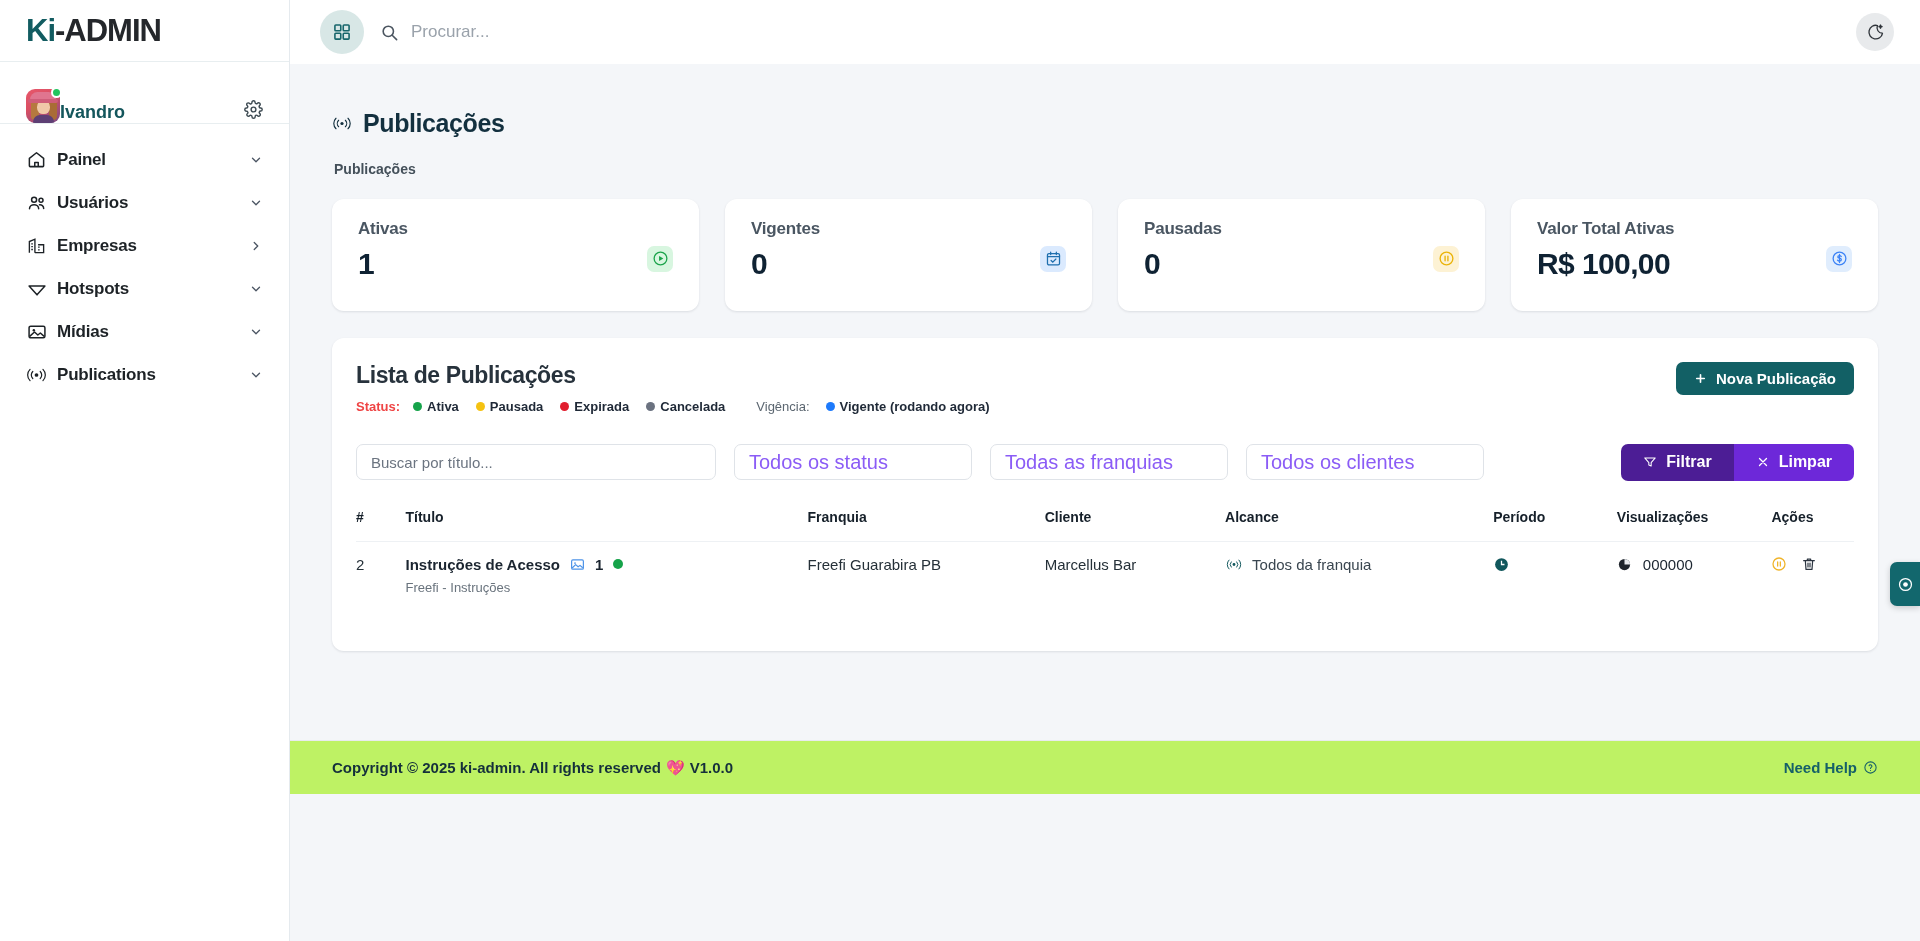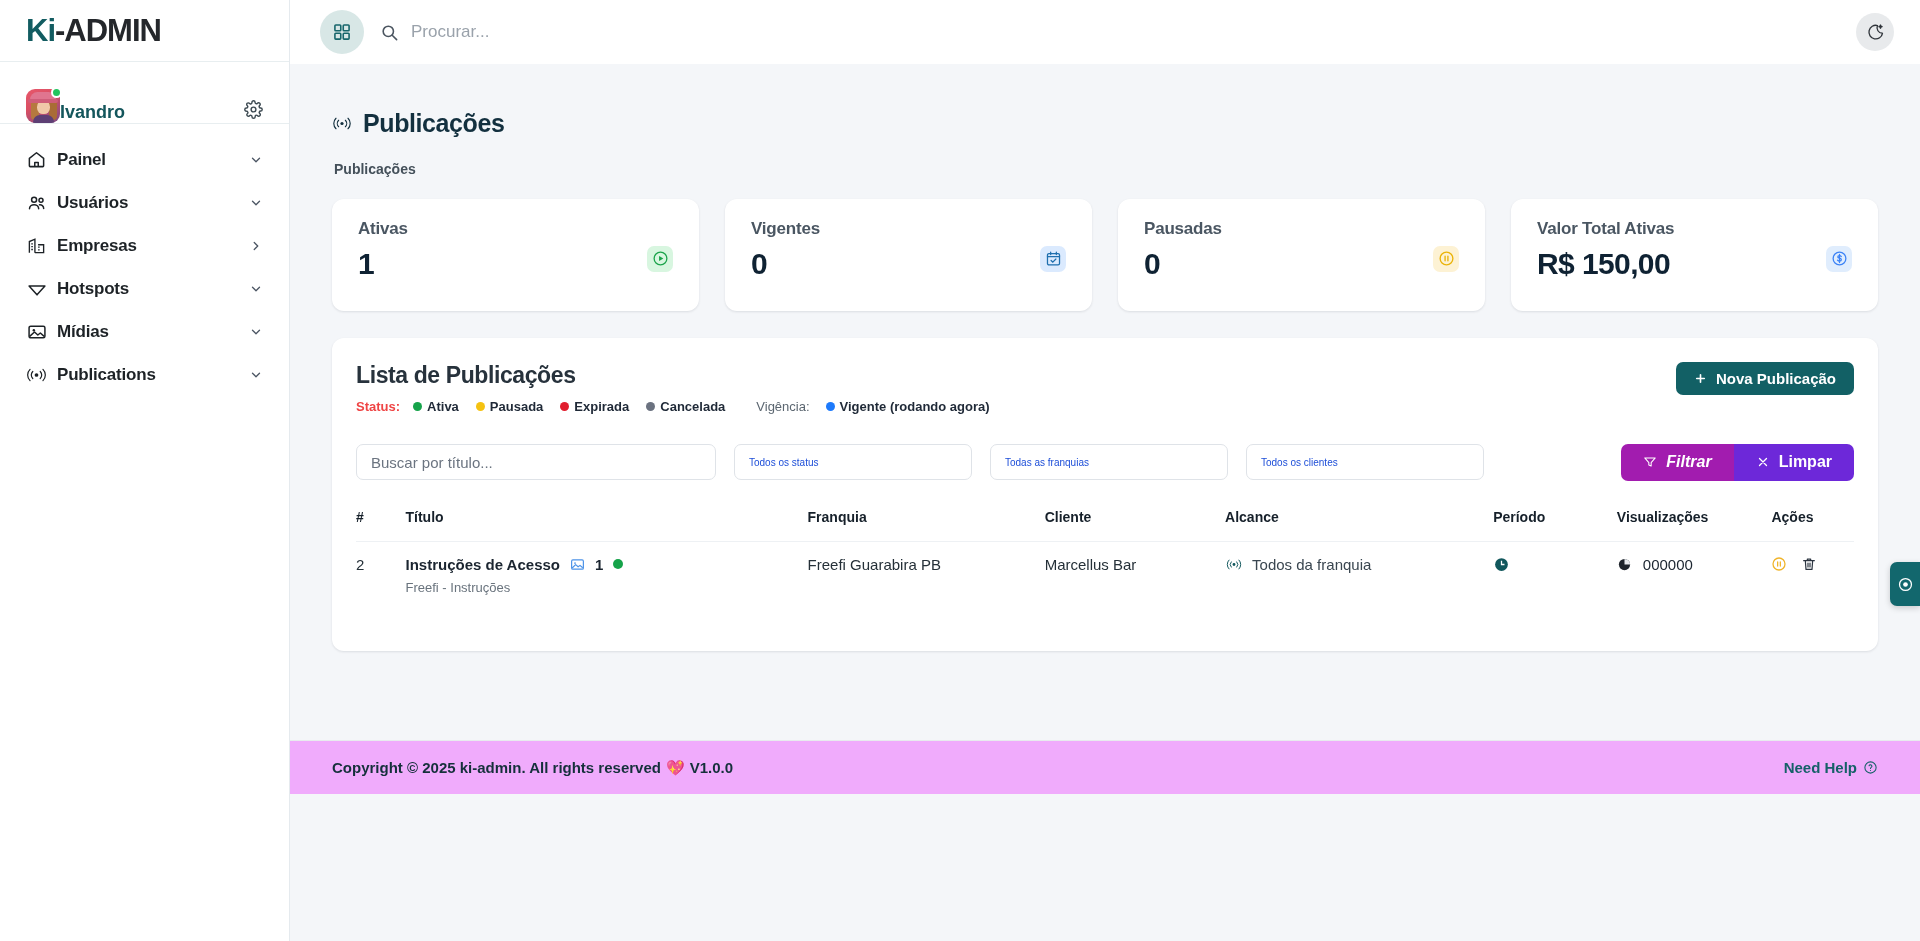--- a/index.html
+++ b/index.html
@@ -131,27 +131,27 @@
 
   
   .filters { display:flex; gap:18px; margin-top:30px; align-items:center; }
   .f-input {
     height:36px; border:1px solid #dfe3e8; border-radius:7px; background:#fff;
     font-size:15px; color:#1f2937; padding:0 14px; font-family:inherit; outline:none;
   }
   .f-input::placeholder { color:#6b7480; }
   .f-title { flex:0 0 360px; }
   .f-sel { flex:0 0 238px; display:flex; align-items:center; }
-  .f-sel span { font-size:10px; color:#1d4ed8; }
+  .f-sel span { font-size:20px; color:#8b5cf6; }
   .btn-group { display:flex; margin-left:auto; border-radius:7px; overflow:hidden; }
   .btn-filter, .btn-clear {
     height:37px; border:0; padding:0 22px; font-size:16px; font-weight:bold; color:#fff;
     display:flex; align-items:center; gap:9px; cursor:pointer; font-family:inherit;
   }
-  .btn-filter { background:#a21caf;font-style:italic; }
+  .btn-filter { background:#4c1d95; }
   .btn-clear  { background:#6d28d9; }
 
   
   table.pub { width:100%; border-collapse:collapse; margin-top:28px; }
   table.pub thead th {
     text-align:left; font-size:14px; font-weight:bold; color:#16202a;
     padding:0 0 16px 0; border-bottom:1px solid #eef1f4; white-space:nowrap;
   }
   table.pub tbody td { padding:14px 0 22px 0; vertical-align:top; font-size:15px; color:#253038; }
   .col-idx   { width:48px; }
@@ -168,21 +168,21 @@
   .t-count { font-size:15px; font-weight:bold; color:#1b2530; }
   .t-sub { font-size:13px; color:#69737d; margin-top:7px; }
   .alc-cell { display:flex; align-items:center; gap:9px; color:#3a4650; font-size:15px; }
   .vis-cell { display:flex; align-items:center; gap:11px; }
   .vis-num { font-family:"Liberation Sans", sans-serif; font-size:15px; color:#1b2530; }
   .acoes-cell { display:flex; align-items:center; gap:14px; }
   .icon-btn { cursor:pointer; display:flex; }
 
   
   .footer {
-    height:54px; flex:0 0 54px; background:#f0abfc; border-top:1px solid #e8ebee;
+    height:54px; flex:0 0 54px; background:#bef264; border-top:1px solid #e8ebee;
     display:flex; align-items:center; padding:0 42px; margin-top:auto;
   }
   .copyright { font-size:15px; font-weight:bold; color:#15303b; display:flex; align-items:center; gap:5px; }
   .need-help { margin-left:auto; font-size:15px; font-weight:bold; color:#166068;
                display:flex; align-items:center; gap:6px; cursor:pointer; }
 
   .fab {
     position:absolute; right:0px; bottom:188px; width:30px; height:44px;
     background:#12676d; border-radius:7px 0 0 7px; display:flex; align-items:center;
     justify-content:center; cursor:pointer; box-shadow:0 2px 6px rgba(0,0,0,.18);
@@ -395,21 +395,21 @@
           <div class="stat-ico ico-amber">
             <svg width="17" height="17" viewBox="0 0 24 24" fill="none" stroke="#eab308" stroke-width="1.9" stroke-linecap="round">
               <circle cx="12" cy="12" r="9"></circle>
                 <path d="M10 8.8v6.4M14 8.8v6.4"></path>
             </svg>
           </div>
         </div>
 
         <div class="stat-card">
           <div class="stat-label">Valor Total Ativas</div>
-          <div class="stat-value">R$ 150,00</div>
+          <div class="stat-value">R$ 100,00</div>
           <div class="stat-ico ico-lblue">
             <svg width="17" height="17" viewBox="0 0 24 24" fill="none" stroke="#3b82f6" stroke-width="1.8" stroke-linecap="round">
               <circle cx="12" cy="12" r="9"></circle>
                 <path d="M14.5 9.2c-.6-.9-1.6-1.2-2.6-1.2-1.3 0-2.3.7-2.3 1.8s1 1.5 2.4 1.8c1.5.3 2.6.8 2.6 2.1s-1.1 2-2.6 2c-1.2 0-2.2-.4-2.8-1.3M12 6.3v11.4"></path>
             </svg>
           </div>
         </div>
 
       </div>
 

